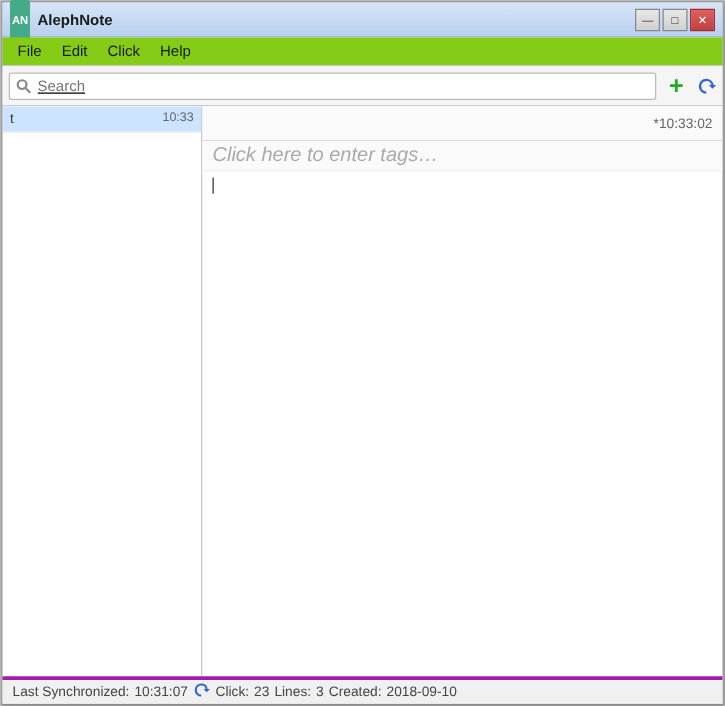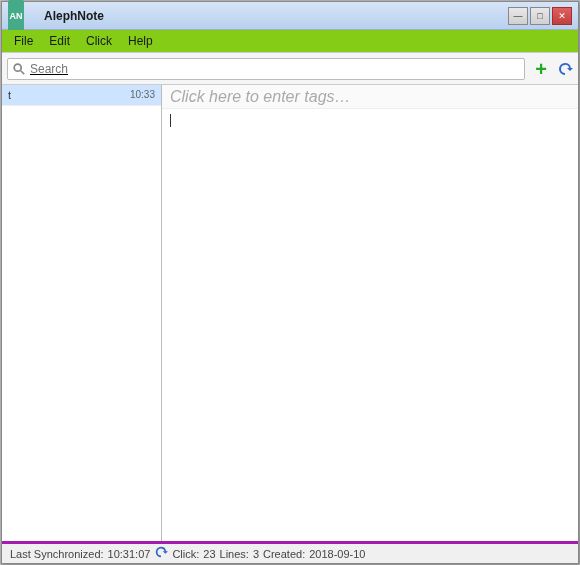--- a/index.html
+++ b/index.html
@@ -27,21 +27,21 @@
       height: 28px;
       display: flex;
       align-items: center;
       padding: 0 6px;
       border-bottom: 1px solid #9ab0cc;
       user-select: none;
     }
     .title-bar-icon {
       width: 16px;
       height: 32px;
-      margin-right: 20px;
+      margin-right: 6px;
       background: #4a8;
       border-radius: 2px;
       display: flex;
       align-items: center;
       justify-content: center;
       font-size: 9px;
       color: white;
       font-weight: bold;
       text-align: right;
     }
@@ -290,20 +290,24 @@
 
     <div class="notes-list">
       <div class="note-item selected">
         <span class="note-title">t</span>
         <span class="note-time">10:33</span>
       </div>
     </div>
 
     <div class="editor-area">
 
+      <div class="editor-title-bar">
+        <input class="editor-title-input" type="text" value="" style="">
+        <span class="editor-timestamp">*10:33:02</span>
+      </div>
 
       <div class="tags-bar">
         <span class="tags-placeholder">Click here to enter tags…</span>
       </div>
 
       <div class="editor-content">
         <span class="cursor-blink"></span>
       </div>
     </div>
   </div>

